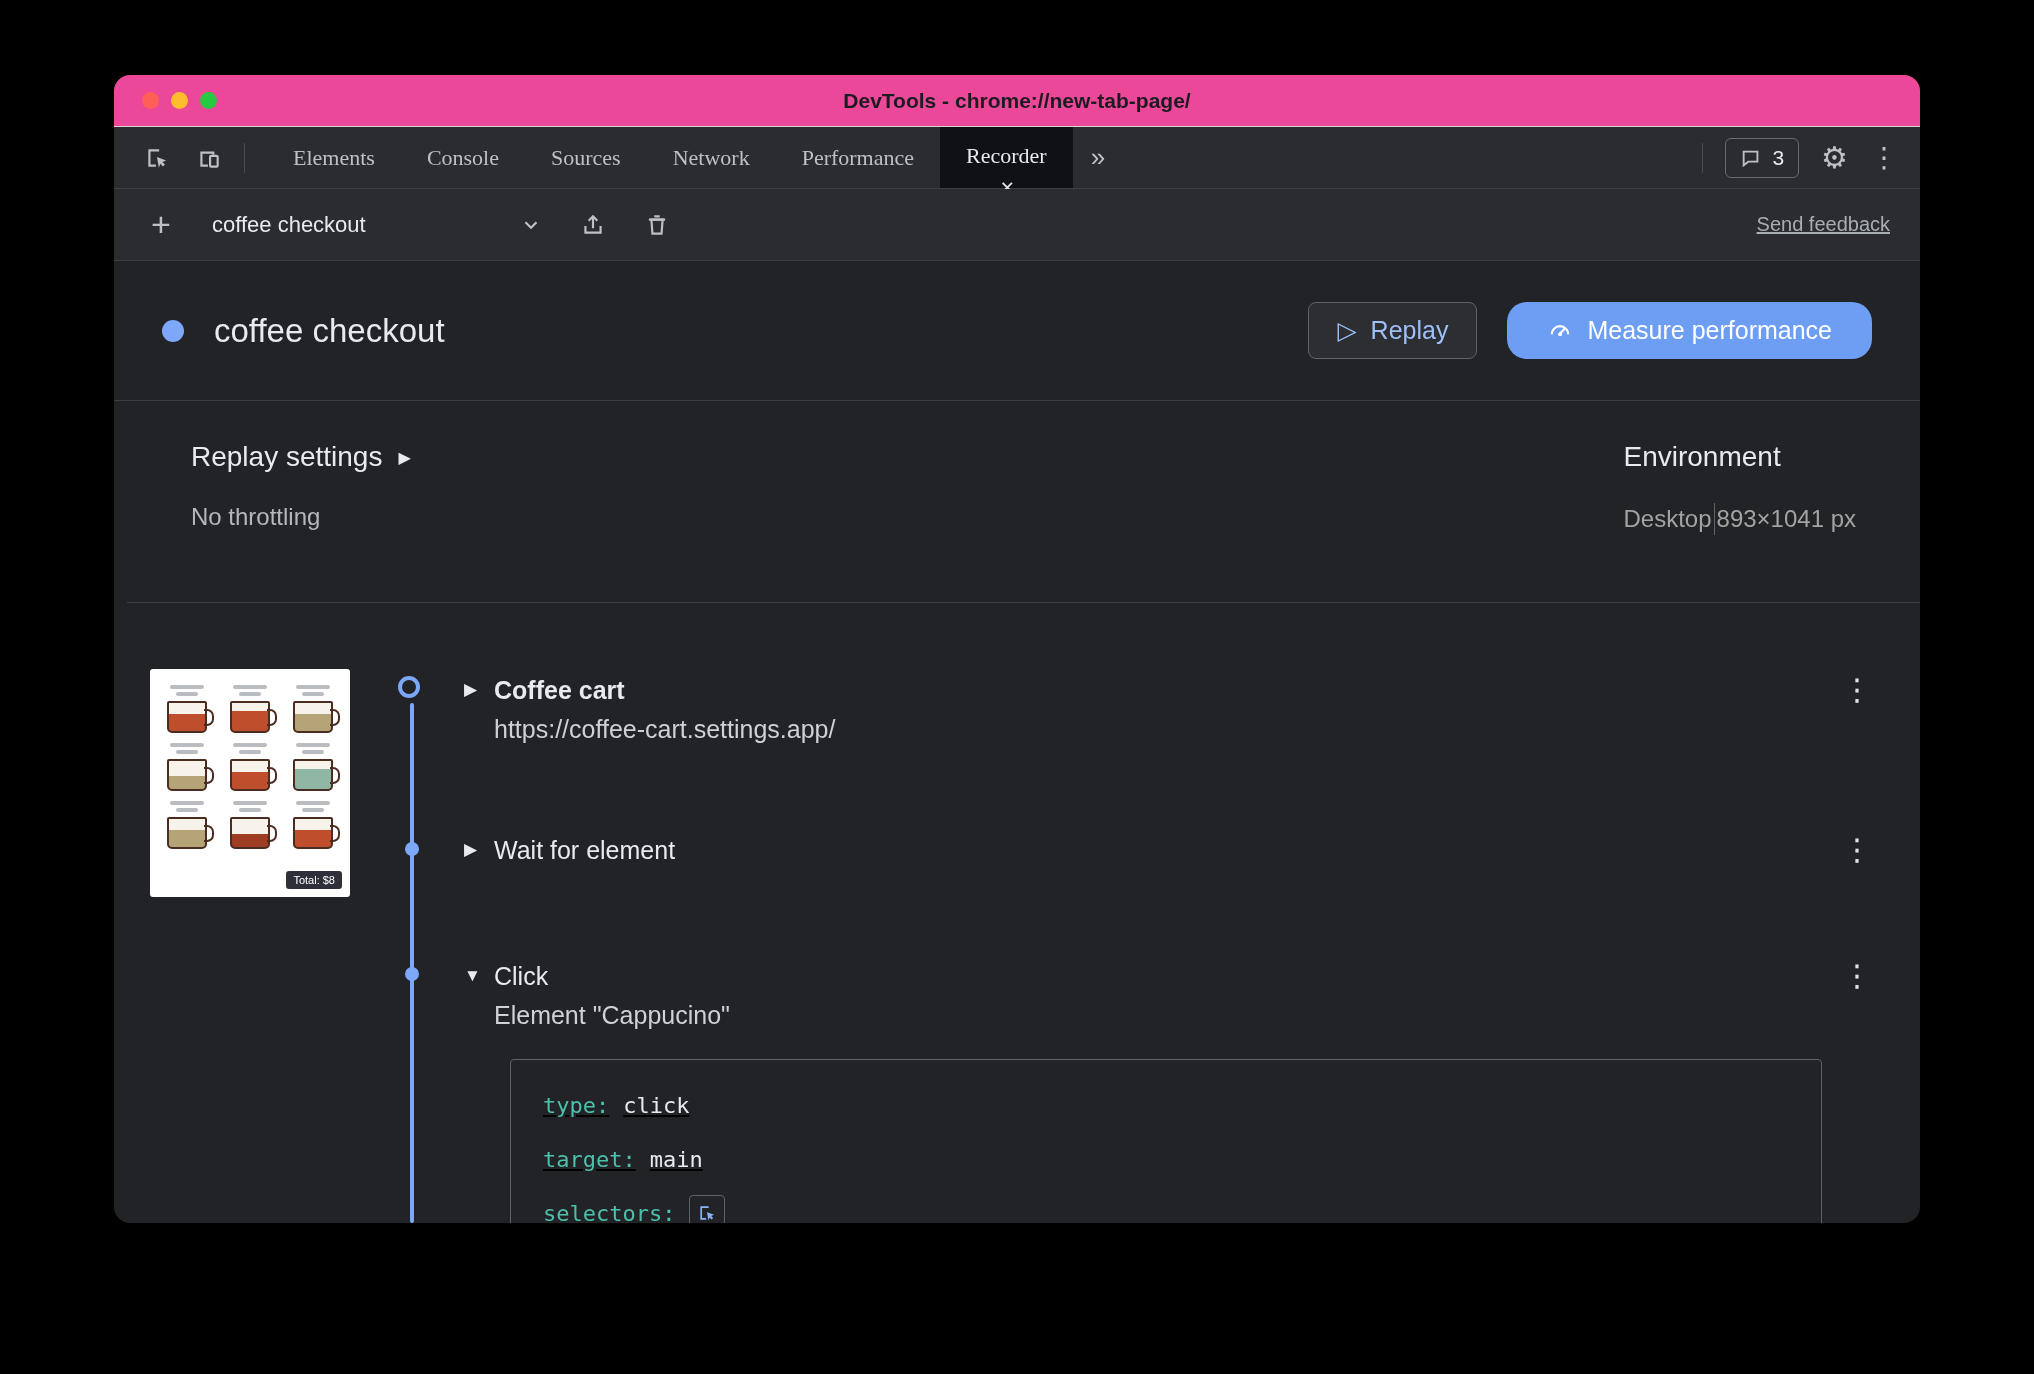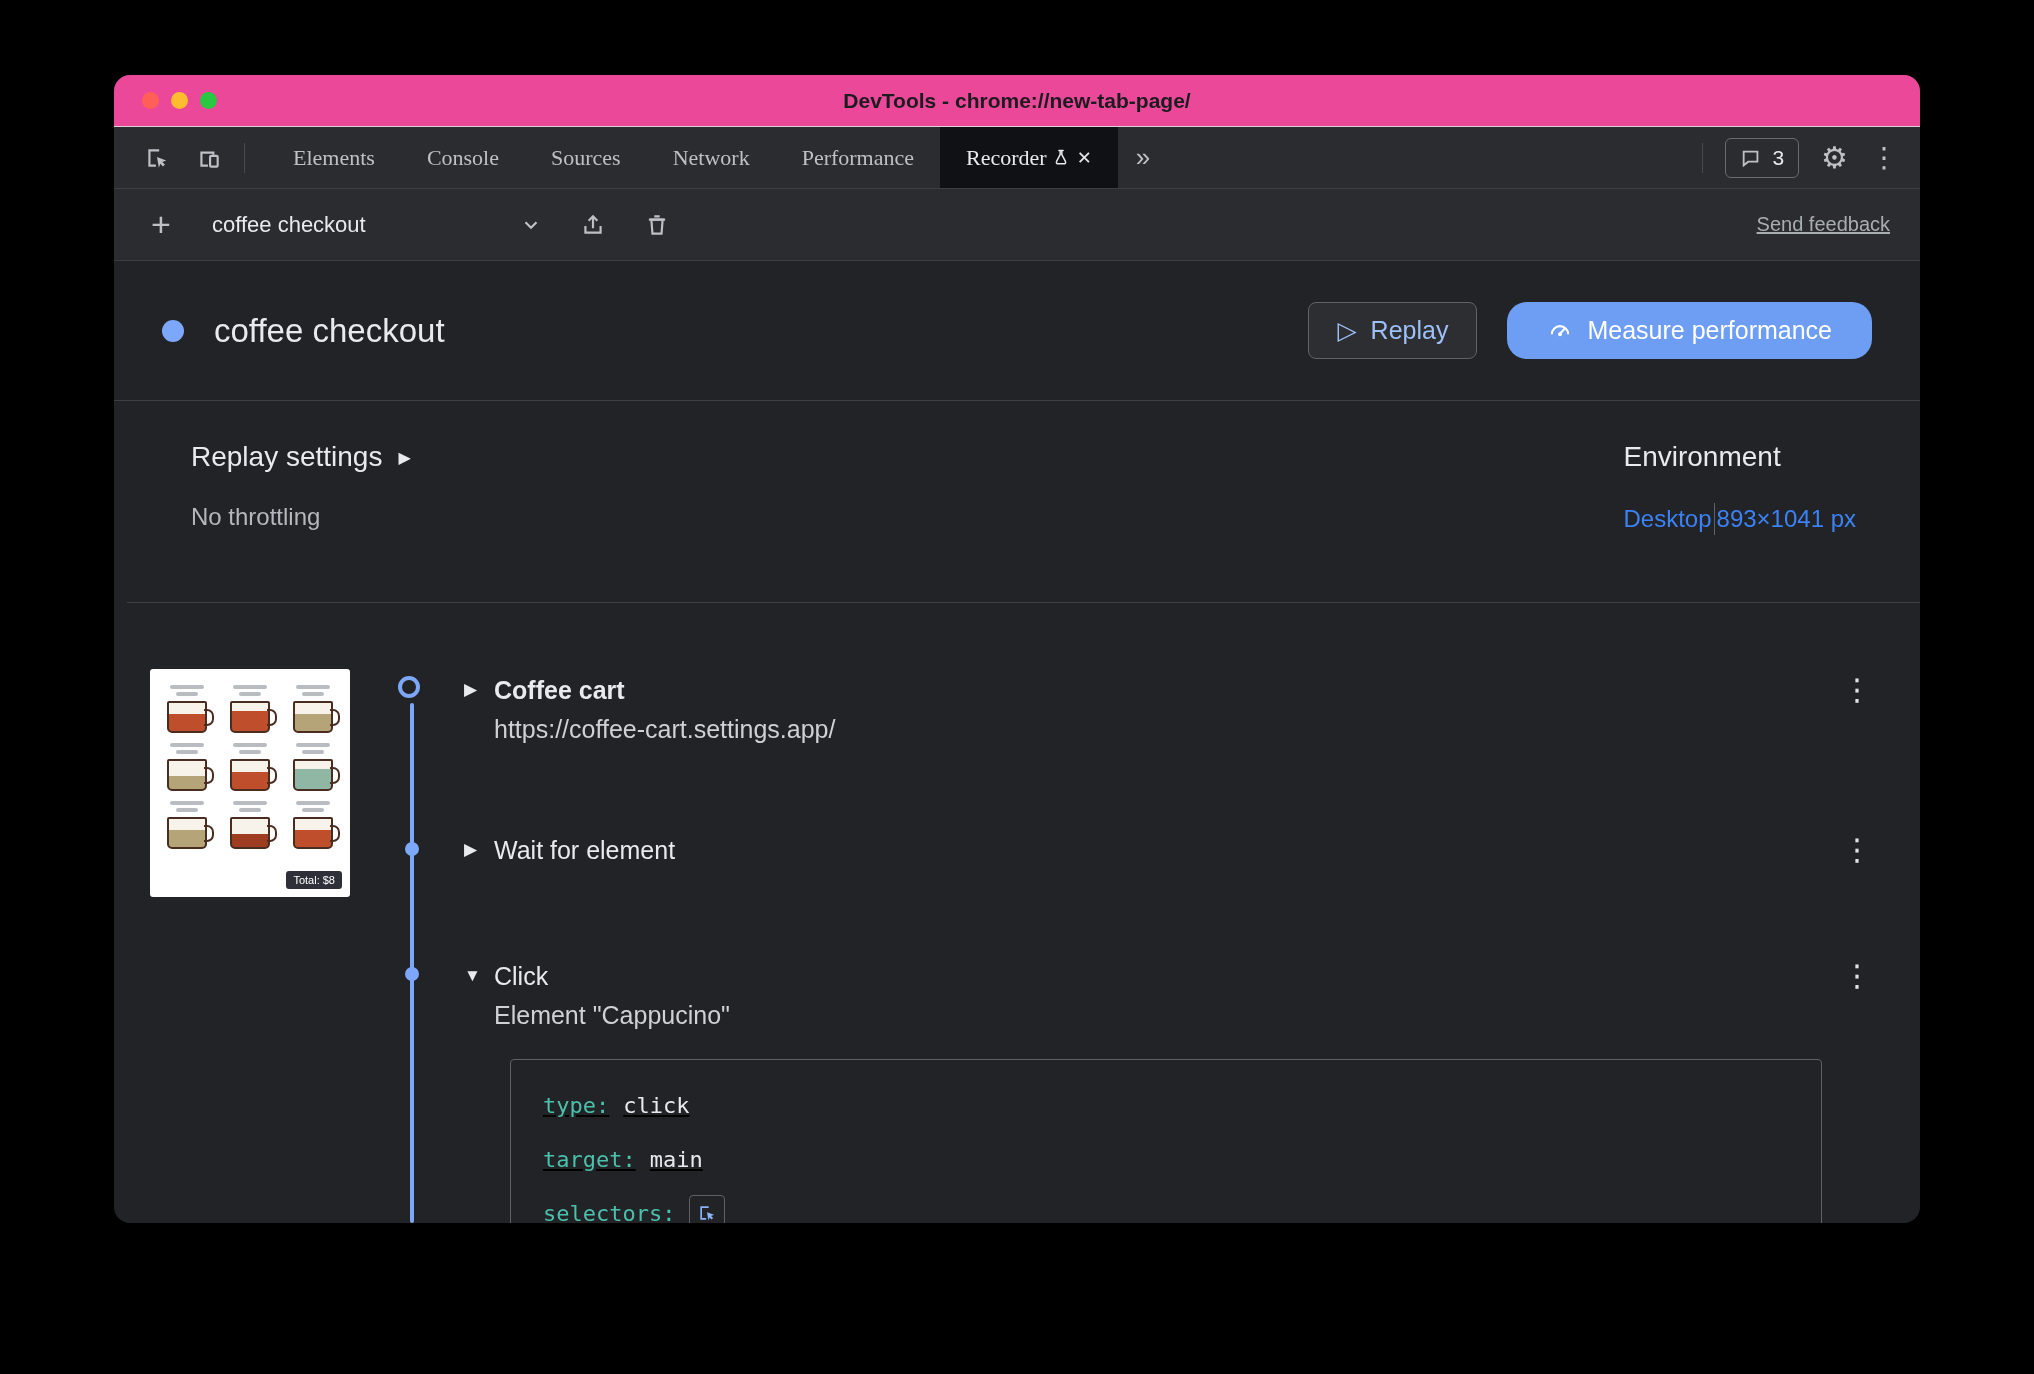--- a/index.html
+++ b/index.html
@@ -30,21 +30,21 @@
   .tabbar {
     height:62px; background:#2b2c30; border-bottom:1px solid #3d3e42;
     display:flex; align-items:center; padding-left:30px; flex:0 0 auto;
   }
   .tool-icon { display:inline-flex; align-items:center; justify-content:center; cursor:pointer; }
   .sep { width:1px; height:30px; background:#4a4b4f; margin:0 22px; }
   .tab {
     height:100%; display:flex; align-items:center; padding:16px 26px;
     font-size:22px; color:#bdc1c6; cursor:pointer; white-space:nowrap;font-family:Liberation Serif, serif;
   }
-  .tab.active { background:#101114; color:#e8eaed; gap:4px; }
+  .tab.active { background:#101114; color:#e8eaed; gap:4px;flex-direction:column; }
   .tab .close-x { font-size:18px; color:#dfe2e6; margin-left:2px; }
   .overflow-chevrons { font-size:26px; color:#bdc1c6; padding:0 18px; cursor:pointer; }
   .tabbar-right { margin-left:auto; display:flex; align-items:center; gap:22px; padding-right:22px; }
   .msg-badge {
     display:flex; align-items:center; gap:10px; border:1px solid #6a6b6f;
     border-radius:6px; padding:7px 14px; color:#e8eaed; font-size:21px; cursor:pointer;
   }
   .glyph-gear { font-size:30px; color:#bdc1c6; cursor:pointer; line-height:1; }
   .glyph-kebab { font-size:28px; color:#bdc1c6; cursor:pointer; line-height:1; letter-spacing:0; }
 
@@ -82,21 +82,21 @@
 
   
   .settings-row {
     height:202px; border-bottom:1px solid #3e3f43;
     display:flex; justify-content:space-between; padding:40px 64px 0 64px; flex:0 0 auto;margin-left:13px;
   }
   .settings-col .head { font-size:28px; color:#e8eaed; display:flex; align-items:center; gap:16px; cursor:pointer; }
   .settings-col .head .tri { font-size:16px; color:#e8eaed; }
   .settings-col .val { margin-top:30px; font-size:24px; color:#b4b8bd; }
   .env-col .head { cursor:default; }
-  .env-val { margin-top:30px; display:flex; align-items:center; gap:2px; font-size:24px; color:#3b82f6; }
+  .env-val { margin-top:30px; display:flex; align-items:center; gap:2px; font-size:24px; color:#a3a3a3; }
   .env-sep { width:1px; height:32px; background:#5f6368; }
 
   
   .steps-section { position:relative; flex:1 1 auto; overflow:hidden; }
 
   .thumb {
     position:absolute; left:36px; top:66px; width:200px; height:228px;
     background:#ffffff; border-radius:3px; padding:16px 10px 10px 10px;
   }
   .mug-grid { display:grid; grid-template-columns:repeat(3,1fr); gap:10px 8px; }

